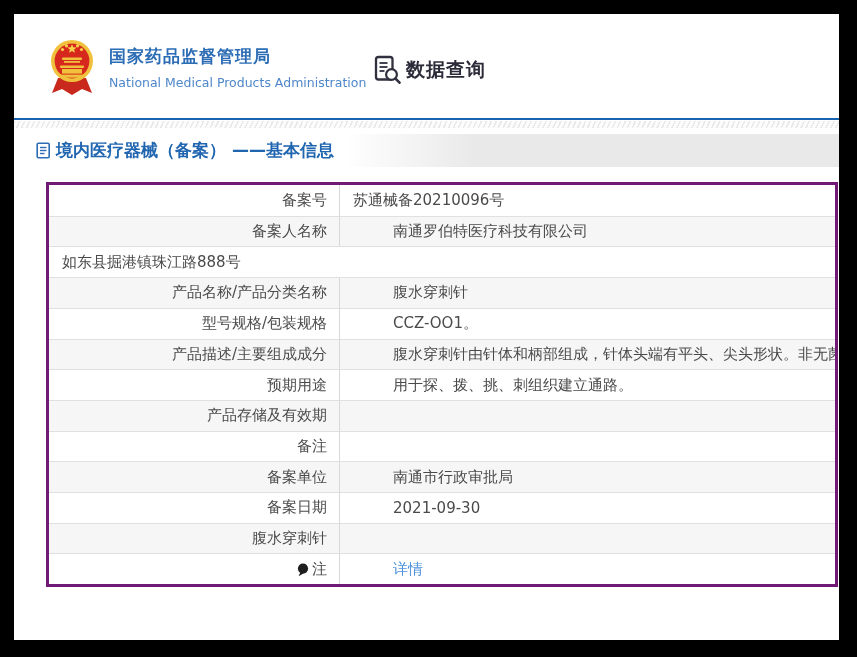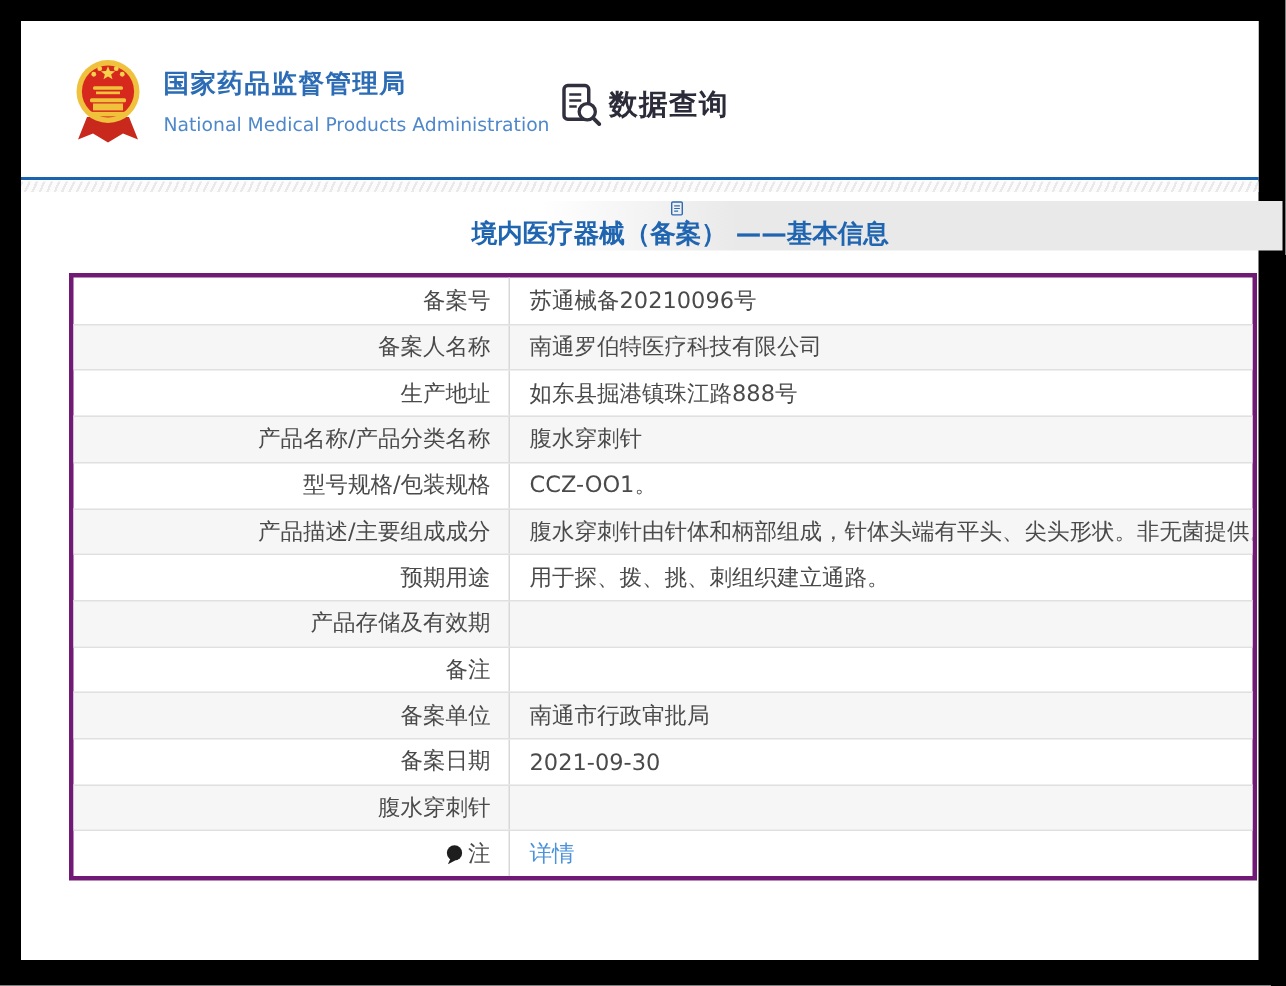--- a/index.html
+++ b/index.html
@@ -27,33 +27,33 @@
   .nav-query svg{display:block;margin-right:5px;}
   .nav-query-label{font-size:19px;font-weight:600;color:#2b2b39;letter-spacing:1px;white-space:nowrap;}
   
   .header-rule{position:absolute;left:0;top:104px;width:100%;height:2px;background:#1a63b0;}
   .hatch{
     position:absolute;left:0;top:107px;width:100%;height:7px;
     background:repeating-linear-gradient(115deg,#e9e9e9 0,#e9e9e9 1.5px,#fcfcfc 1.5px,#fcfcfc 4.5px);
   }
   
   .title-bar{
-    position:absolute;left:16px;top:120px;width:100%;height:33px;
+    position:absolute;left:0;top:120px;width:100%;height:33px;
     background:linear-gradient(90deg,#ffffff 0%,#ffffff 40%,#e9e9ea 56%,#e9e9ea 100%);
-    display:flex;align-items:center;padding-left:22px;box-sizing:border-box;flex-direction:column;
+    display:flex;align-items:center;padding-left:22px;box-sizing:border-box;
   }
   .title-bar svg{display:block;margin-right:5px;}
   .section-title{font-size:17px;font-weight:700;color:#2065b0;white-space:nowrap;}
   
   .info-table{
     position:absolute;left:32px;top:168px;width:792px;
     border:3px solid #701a75;box-sizing:border-box;background:#fff;
   }
   .trow{display:flex;height:calc(430px / 14);box-sizing:border-box;}
-  .trow:nth-child(n+2){border-top:1px solid #e0e0e0;}
+  .trow:nth-child(n+2){border-top:1px solid #e0e0e0;gap:40px;}
   .trow:nth-child(even){background:#f6f6f7;}
   .tcell{display:flex;align-items:center;box-sizing:border-box;font-size:15px;color:#4a4a4a;}
   .tlabel{
     width:291px;justify-content:flex-end;padding-right:12px;
     border-right:1px solid #d8d8d8;white-space:nowrap;
   }
   .tvalue{flex:1;padding-left:13px;white-space:nowrap;overflow:hidden;}
   .tvalue a{color:#4b92db;text-decoration:none;}
   .note-ico{margin-right:3px;position:relative;top:1px;}
 </style>
@@ -118,23 +118,20 @@
         </div>
         <div class="tcell tvalue">苏通械备20210096号</div>
       </div>
       <div class="trow">
         <div class="tcell tlabel">
           <span>备案人名称</span>
         </div>
         <div class="tcell tvalue">南通罗伯特医疗科技有限公司</div>
       </div>
       <div class="trow">
-        <div class="tcell tlabel">
-          <span>生产地址</span>
-        </div>
         <div class="tcell tvalue">如东县掘港镇珠江路888号</div>
       </div>
       <div class="trow">
         <div class="tcell tlabel">
           <span>产品名称/产品分类名称</span>
         </div>
         <div class="tcell tvalue">腹水穿刺针</div>
       </div>
       <div class="trow">
         <div class="tcell tlabel">

